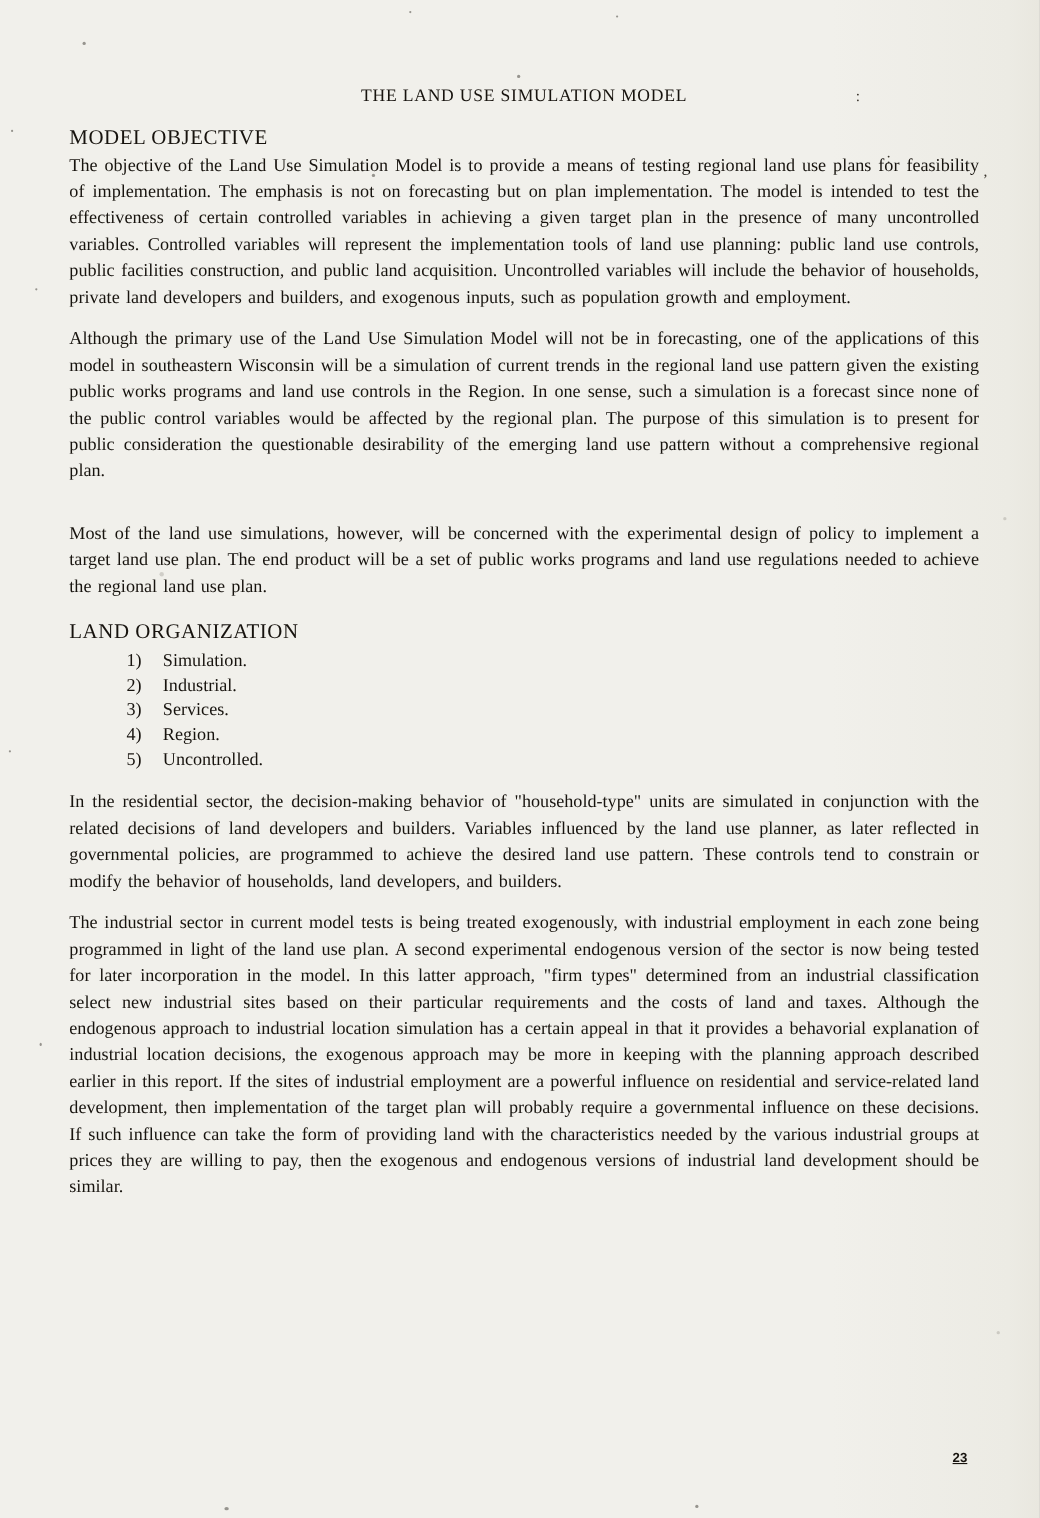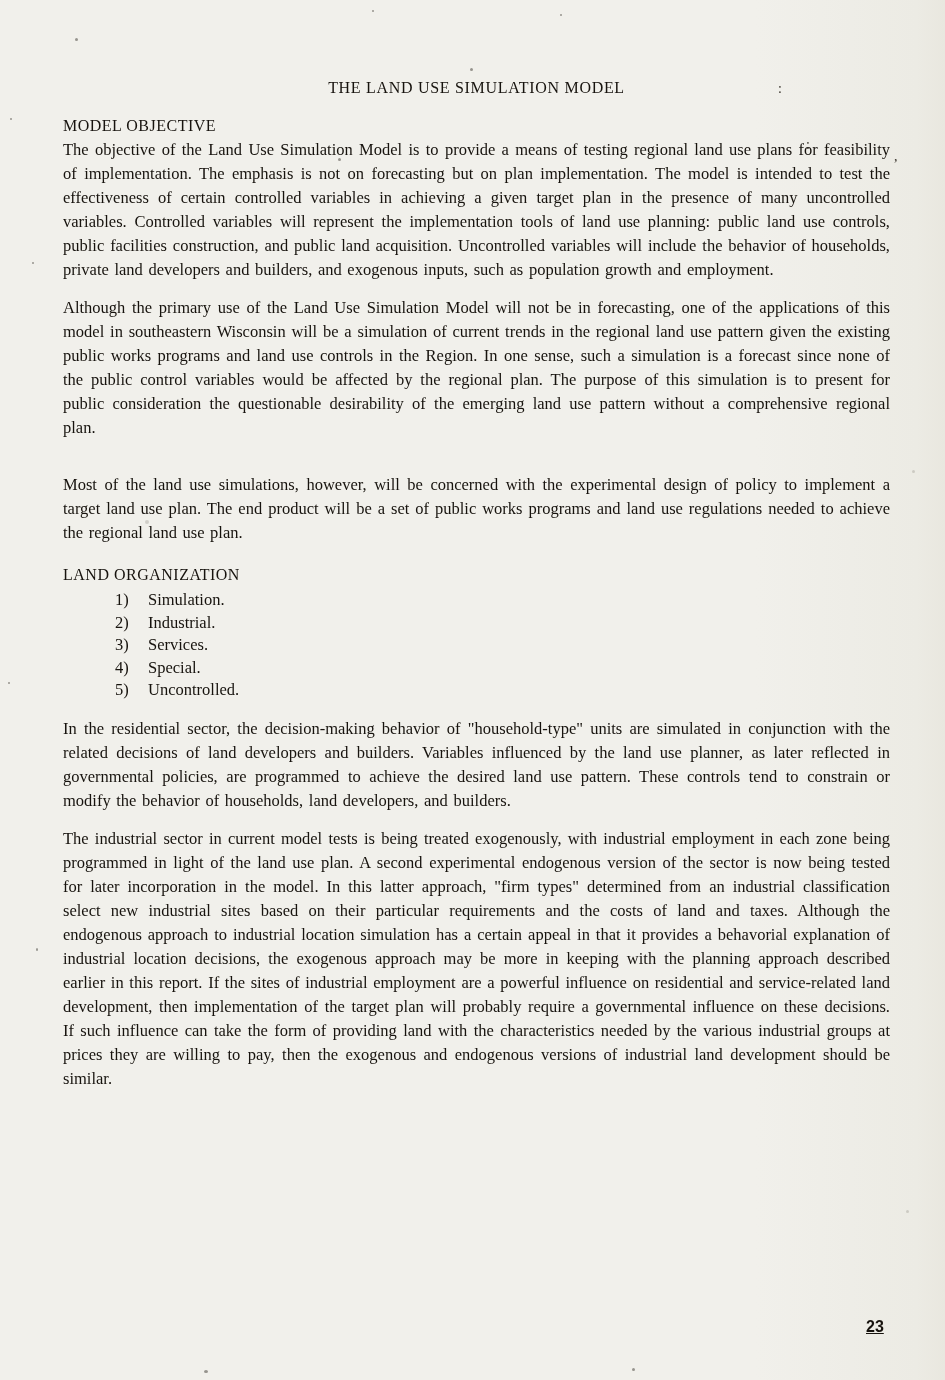--- a/index.html
+++ b/index.html
@@ -34,21 +34,21 @@
     margin: 0 0 26px 0;
   }
   h2.title {
     font-size: 16px;
     font-weight: 500;
     text-align: center;
     letter-spacing: 0.7px;
     margin: 0 0 14px 0;
   }
   h3.sect {
-    font-size: 16px;
+    font-size: 19px;
     font-weight: 500;
     letter-spacing: 0.5px;
     margin: 0;
   }
   p {
     margin: 0 0 14px 0;
     text-align: justify;
     word-spacing: 1.5px;
   }
   p.pre-section { margin-bottom: 18px; margin-top: 33px; }
@@ -62,21 +62,21 @@
     display: flex;
     line-height: 22.5px;
   }
   ol.sectors .num { width: 33px; flex: 0 0 33px; }
   .pagenum {
     position: absolute;
     left: 866px;
     top: 1318px;
     font-family: "Liberation Sans", "DejaVu Sans", sans-serif;
     font-weight: 700;
-    font-size: 16px;
+    font-size: 12px;
     color: #17130e;
     text-decoration: underline;
   }
   .artifact {
     position: absolute;
     font-size: 14px;
     color: #3a352d;
     line-height: 10px;
   }
   .speck {
@@ -132,21 +132,21 @@
         <li>
           <span class="num">2)</span>
           <span class="lbl">Industrial.</span>
         </li>
         <li>
           <span class="num">3)</span>
           <span class="lbl">Services.</span>
         </li>
         <li>
           <span class="num">4)</span>
-          <span class="lbl">Special.</span>
+          <span class="lbl">Region.</span>
         </li>
         <li>
           <span class="num">5)</span>
           <span class="lbl">Uncontrolled.</span>
         </li>
       </ol>
 
       <p>In the residential sector, the decision-making behavior of "household-type" units are simulated in conjunction with the related decisions of land developers and builders.  Variables influenced by the land use planner, as later reflected in governmental policies, are programmed to achieve the desired land use pattern.  These controls tend to constrain or modify the behavior of households, land developers, and builders.</p>
       <p class="final">The industrial sector in current model tests is being treated exogenously, with industrial employment in each zone being programmed in light of the land use plan.  A second experimental endogenous version of the sector is now being tested for later incorporation in the model.  In this latter approach, "firm types" determined from an industrial classification select new industrial sites based on their particular requirements and the costs of land and taxes.  Although the endogenous approach to industrial location simulation has a certain appeal in that it provides a behavorial explanation of industrial location decisions, the exogenous approach may be more in keeping with the planning approach described earlier in this report.  If the sites of industrial employment are a powerful influence on residential and service-related land development, then implementation of the target plan will probably require a governmental influence on these decisions.  If such influence can take the form of providing land with the characteristics needed by the various industrial groups at prices they are willing to pay, then the exogenous and endogenous versions of industrial land development should be similar.</p>
     </section>

